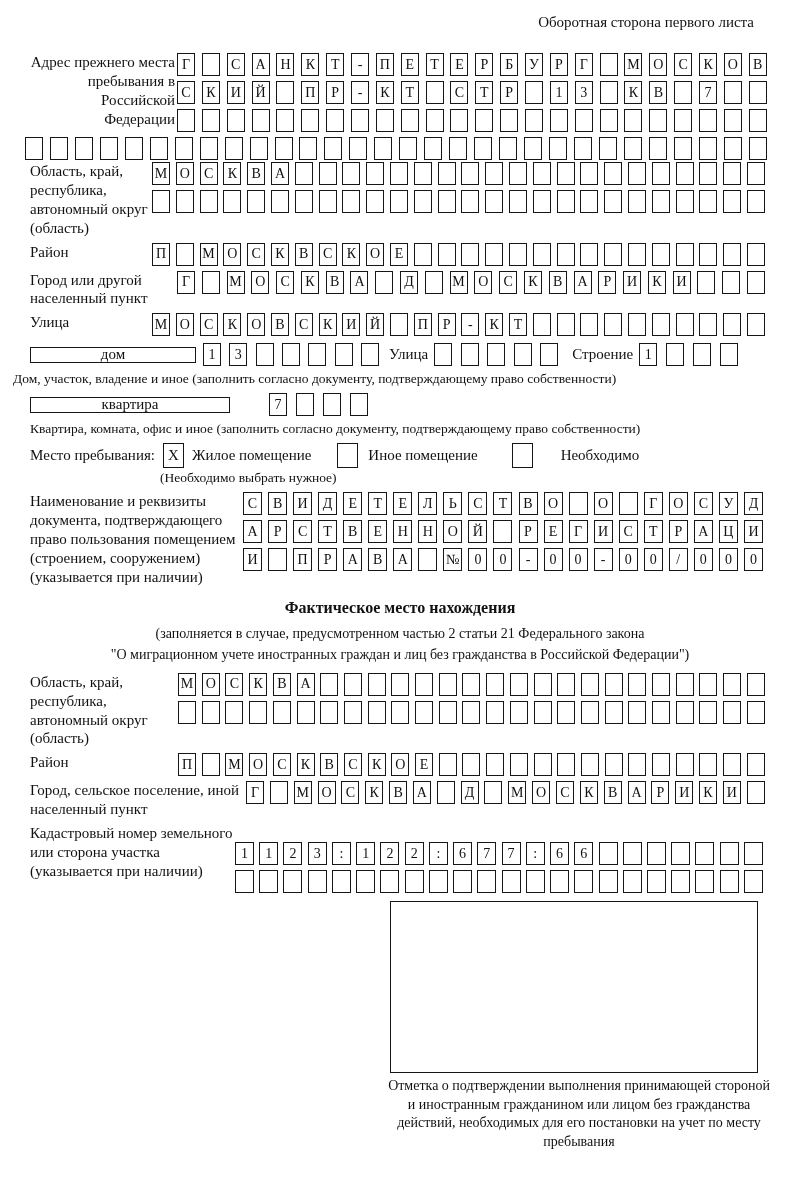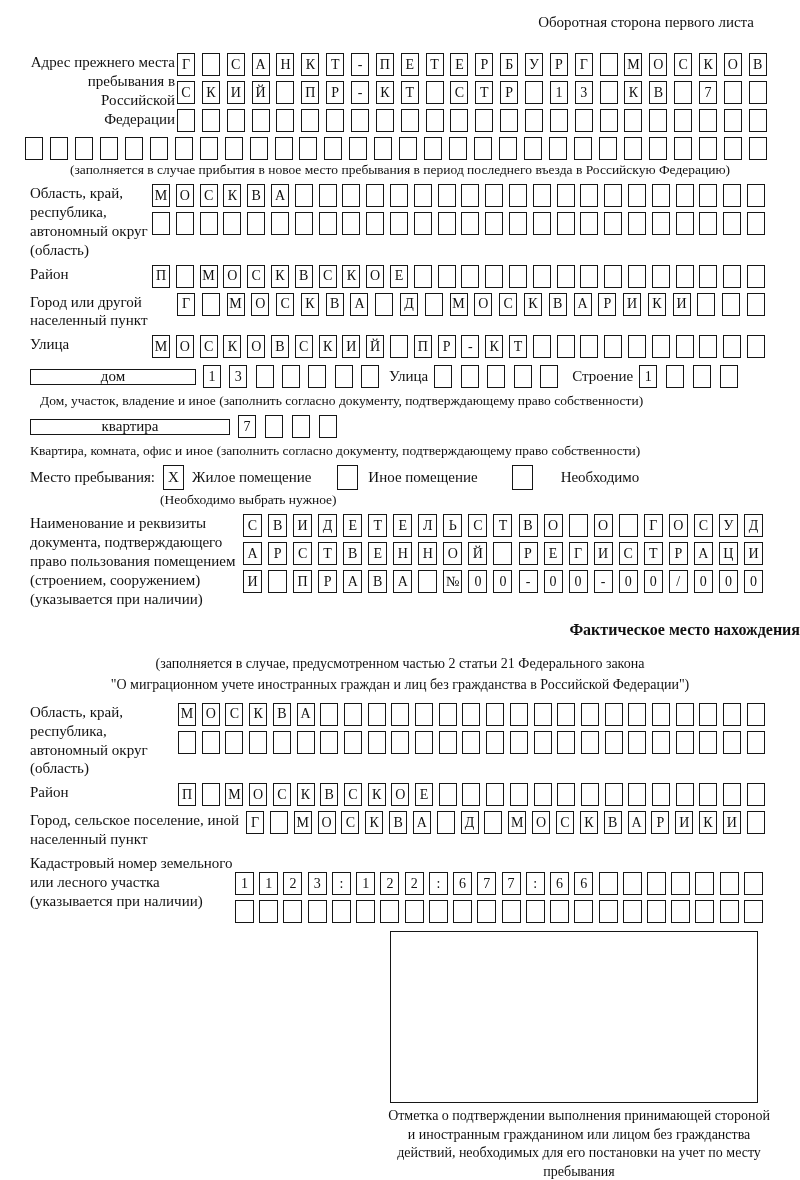--- a/index.html
+++ b/index.html
@@ -170,21 +170,20 @@
       <span class="cell"></span>
       <span class="cell"></span>
       <span class="cell"></span>
       <span class="cell"></span>
       <span class="cell"></span>
       <span class="cell"></span>
       <span class="cell"></span>
       <span class="cell"></span>
       <span class="cell"></span>
     </div>
-  <div class="note">(заполняется в случае прибытия в новое место пребывания в период последнего въезда в Российскую Федерацию)</div>
 
 
   <div class="frow">
     <div class="lbl" style="width:122px;">Область, край, республика, автономный округ (область)</div>
     <div class="cellcol">
       <div class="cells w-s2">
           <span class="cell">М</span>
           <span class="cell">О</span>
           <span class="cell">С</span>
           <span class="cell">К</span>
@@ -356,23 +355,23 @@
         <span class="cell"></span>
       </div>
     <div class="inline-lbl" style="margin-left:14px; margin-right:6px;">Строение</div>
     <div class="cells w-h4">
         <span class="cell">1</span>
         <span class="cell"></span>
         <span class="cell"></span>
         <span class="cell"></span>
       </div>
   </div>
-  <div class="note" style="text-align:left; margin-left:40px;">Дом, участок, владение и иное (заполнить согласно документу, подтверждающему право собственности)</div>
-
-  <div class="frow" style="align-items:center;">
+  <div class="note" style="text-align:left; margin-left:13px;">Дом, участок, владение и иное (заполнить согласно документу, подтверждающему право собственности)</div>
+
+  <div class="frow" style="align-items:center;gap:31px;">
     <div class="widebox" style="width:200px;">квартира</div>
     <div class="cells w-h4" style="margin-left:8px;">
         <span class="cell">7</span>
         <span class="cell"></span>
         <span class="cell"></span>
         <span class="cell"></span>
       </div>
   </div>
   <div class="note" style="text-align:left; margin-left:30px;">Квартира, комната, офис и иное (заполнить согласно документу, подтверждающему право собственности)</div>
 
@@ -455,21 +454,21 @@
           <span class="cell">0</span>
           <span class="cell">0</span>
           <span class="cell">/</span>
           <span class="cell">0</span>
           <span class="cell">0</span>
           <span class="cell">0</span>
         </div>
     </div>
   </div>
 
-  <div class="sec-title" style="margin-top:12px; margin-bottom:14px;text-align:right;">Фактическое место нахождения</div>
+  <div class="sec-title" style="margin-top:12px; margin-bottom:6px;">Фактическое место нахождения</div>
   <div class="subnote">(заполняется в случае, предусмотренном частью 2 статьи 21 Федерального закона</div>
   <div class="subnote mb8">"О миграционном учете иностранных граждан и лиц без гражданства в Российской Федерации")</div>
 
   <div class="frow">
     <div class="lbl" style="width:148px;">Область, край, республика, автономный округ (область)</div>
     <div class="cellcol">
       <div class="cells w-s3">
           <span class="cell">М</span>
           <span class="cell">О</span>
           <span class="cell">С</span>
@@ -579,21 +578,21 @@
         <span class="cell">А</span>
         <span class="cell">Р</span>
         <span class="cell">И</span>
         <span class="cell">К</span>
         <span class="cell">И</span>
         <span class="cell"></span>
       </div>
   </div>
 
   <div class="frow">
-    <div class="lbl" style="width:205px;">Кадастровый номер земельного или лесного участка (указывается при наличии)</div>
+    <div class="lbl" style="width:205px;">Кадастровый номер земельного или сторона участка (указывается при наличии)</div>
     <div class="cellcol" style="margin-top:18px;">
       <div class="cells wide w-kad">
           <span class="cell">1</span>
           <span class="cell">1</span>
           <span class="cell">2</span>
           <span class="cell">3</span>
           <span class="cell">:</span>
           <span class="cell">1</span>
           <span class="cell">2</span>
           <span class="cell">2</span>

